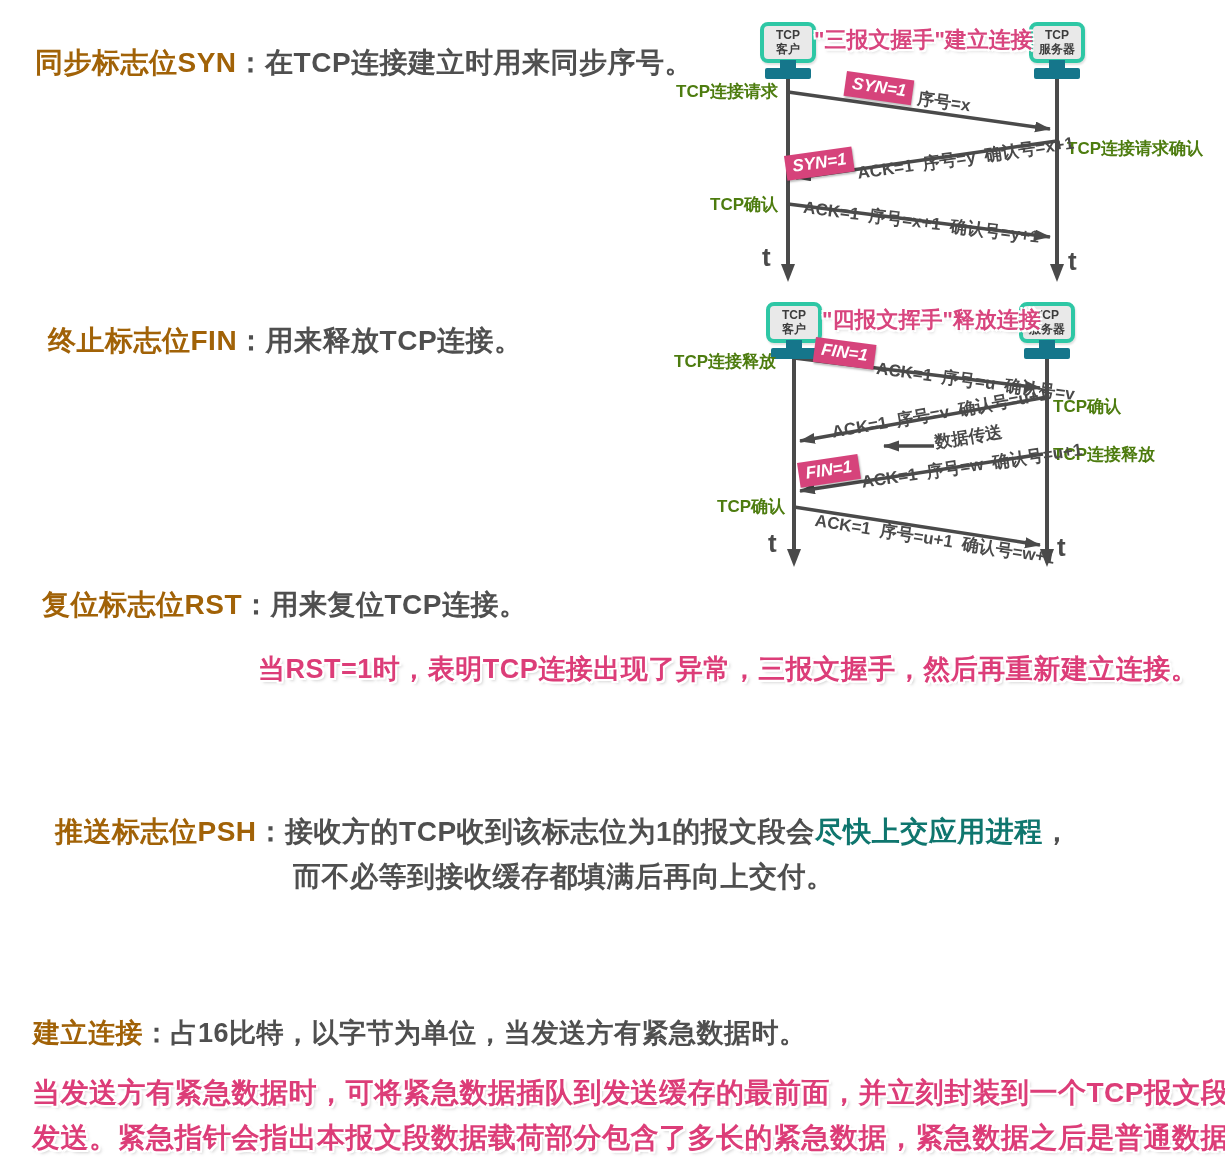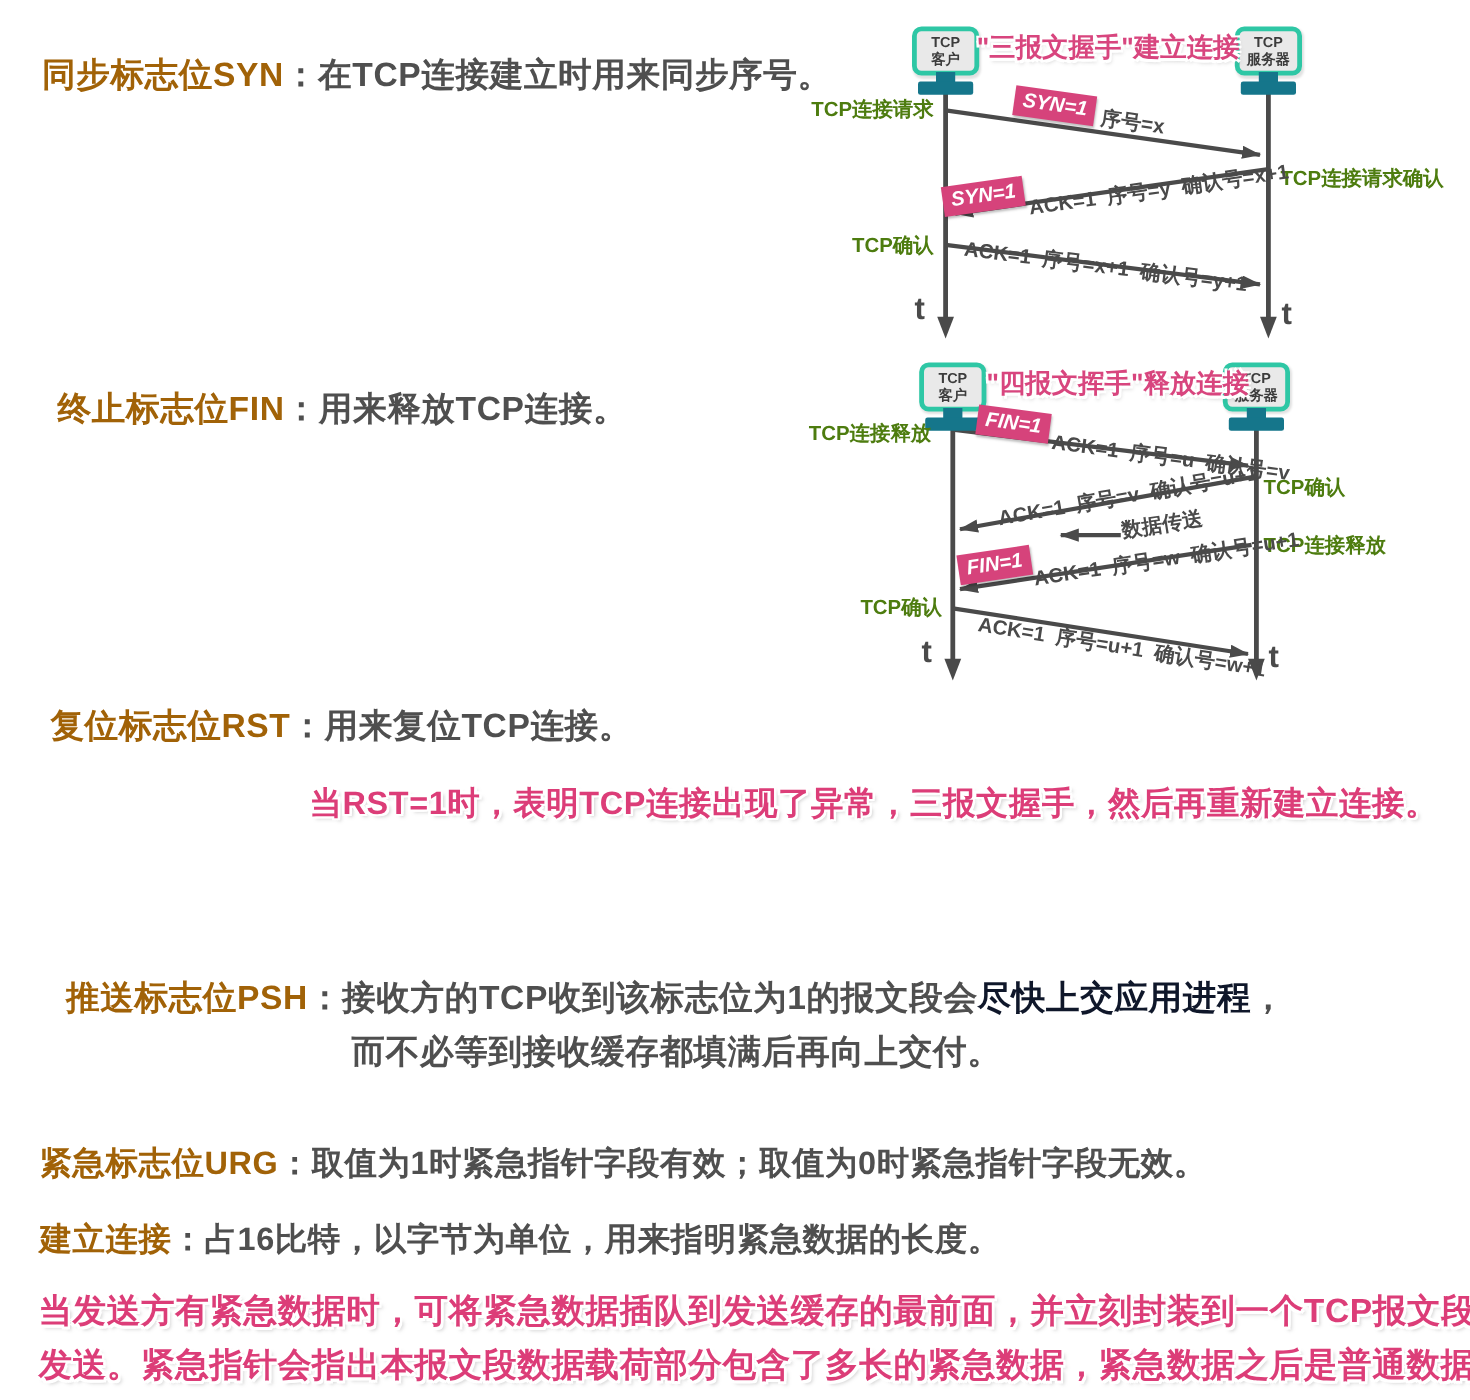--- a/index.html
+++ b/index.html
@@ -3,21 +3,21 @@
 <meta charset="utf-8">
 <style>
   html,body{margin:0;padding:0;background:#fff;}
   .canvas{position:relative;width:1225px;height:1167px;background:#ffffff;overflow:hidden;
           font-family:"Liberation Sans","DejaVu Sans",sans-serif;}
   .abs{position:absolute;white-space:nowrap;}
   .heading{font-size:28px;font-weight:bold;color:#4f4f4f;letter-spacing:0.5px;}
   .heading.sm{font-size:27px;}
   .teal{color:#a16207;}
   .dark{color:#4f4f4f;}
-  .red{color:#0f172a;margin-top:24px;}
+  .red{color:#0f766e;margin-top:24px;}
   .pink-note{font-size:27px;font-weight:bold;color:#dc3d78;letter-spacing:0.5px;
     text-shadow:-2px -2px 0 #fff,2px -2px 0 #fff,-2px 2px 0 #fff,2px 2px 0 #fff,
                  0 -2px 0 #fff,0 2px 0 #fff,-2px 0 0 #fff,2px 0 0 #fff,3px 3px 3px rgba(130,130,130,.35);}
   .pink-note.lg{font-size:28px;}
   
   .diagram{position:absolute;}
   .diagram-title{position:absolute;font-size:22px;font-weight:bold;color:#d8457e;
     text-shadow:-2px -2px 0 #fff,2px -2px 0 #fff,-2px 2px 0 #fff,2px 2px 0 #fff,2px 3px 3px rgba(130,130,130,.3);}
   .monitor{position:absolute;width:48px;border:4px solid #2ec7a5;border-radius:8px;
     background:#e9e9e9;text-align:center;font-weight:bold;color:#3c3c3c;padding:3px 0 2px 0;
@@ -51,26 +51,23 @@
     <span class="teal">复位标志位RST</span><span class="dark">：</span><span class="dark">用来复位TCP连接。</span>
   </div>
 
   <div class="abs pink-note" style="left:258px;top:651px">当RST=1时，表明TCP连接出现了异常，三报文握手，然后再重新建立连接。</div>
 
   <div class="abs heading" style="left:55px;top:813px">
     <span class="teal">推送标志位PSH</span><span class="dark">：</span><span class="dark">接收方的TCP收到该标志位为1的报文段会</span><span class="red">尽快上交应用进程</span><span class="dark">，</span>
   </div>
   <div class="abs heading" style="left:293px;top:858px">而不必等到接收缓存都填满后再向上交付。</div>
 
-  <div class="abs heading sm" style="left:33px;top:951px">
-    <span class="teal">紧急标志位URG</span><span class="dark">：</span><span class="dark">取值为1时紧急指针字段有效；取值为0时紧急指针字段无效。</span>
-  </div>
 
   <div class="abs heading sm" style="left:33px;top:1015px">
-    <span class="teal">建立连接</span><span class="dark">：</span><span class="dark">占16比特，以字节为单位，用来指明紧急数据的长度。</span>
+    <span class="teal">建立连接</span><span class="dark">：</span><span class="dark">占16比特，以字节为单位，当发送方有紧急数据时。</span>
   </div>
 
   <div class="abs pink-note lg" style="left:32px;top:1074px">当发送方有紧急数据时，可将紧急数据插队到发送缓存的最前面，并立刻封装到一个TCP报文段中进行</div>
   <div class="abs pink-note lg" style="left:32px;top:1119px">发送。紧急指针会指出本报文段数据载荷部分包含了多长的紧急数据，紧急数据之后是普通数据。</div>
 
   <div class="diagram" style="left:672px;top:10px;width:553px;height:283px">
     <svg width="553" height="283">
       <defs>
         <marker id="ah1" markerWidth="18" markerHeight="13" refX="15" refY="5.5" orient="auto" markerUnits="userSpaceOnUse">
           <path d="M0,0 L16,5.5 L0,11 Z" fill="#4a4a4a"></path>

